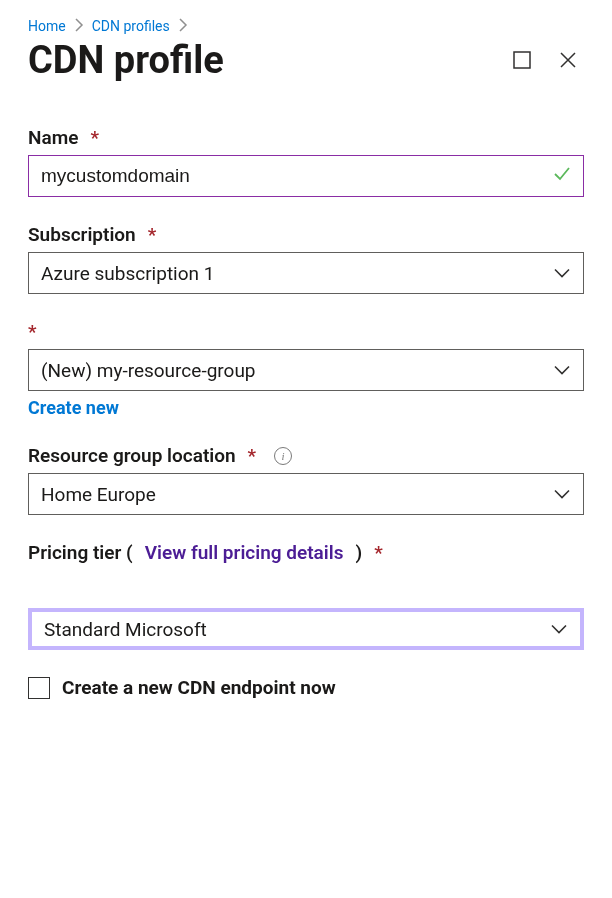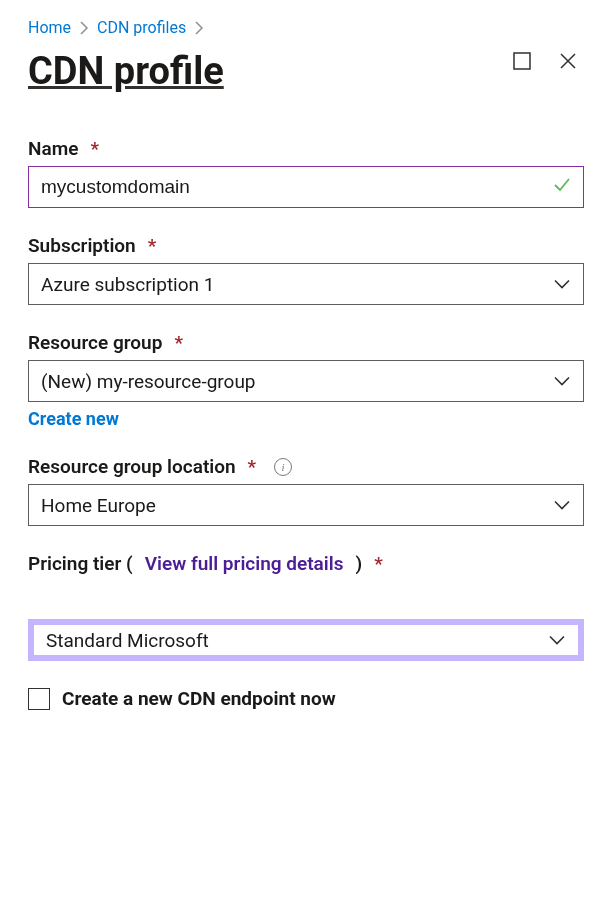--- a/index.html
+++ b/index.html
@@ -4,42 +4,41 @@
   <style>
     * { box-sizing: border-box; margin: 0; padding: 0; }
     body {
       font-family: "Segoe UI", -apple-system, BlinkMacSystemFont, Roboto, Arial, sans-serif;
       background: #ffffff;
       width: 612px;
       padding: 18px 28px;
       color: #323130;
     }
     .breadcrumb {
-      font-size: 16px;
-      margin-bottom: 12px;
-      display: flex;
-      align-items: center;
+      font-size: 14px;
+      margin-bottom: 4px;
+      display: flex;
+      align-items: flex-start;
       gap: 8px;
     }
     .breadcrumb a {
       color: #0078d4;
       text-decoration: none;
     }
     .breadcrumb .chev {
       color: #909090;
       font-size: 14px;
       display: inline-flex;
       align-items: center;
     }
     .title-row {
       display: flex;
-      align-items: flex-start;
+      align-items: center;
       justify-content: space-between;
       margin-bottom: 44px;
-      text-decoration: underline;
     }
     .page-title {
       font-size: 38px;
       font-weight: 700;
       color: #1b1a19;
     }
     .title-actions {
       display: flex;
       gap: 22px;
       align-items: center;
@@ -122,21 +121,21 @@
       padding: 0 44px 0 12px;
       font-size: 19px;
       color: #1b1a19;
       background: #fff;
       position: relative;
       display: flex;
       align-items: center;
       cursor: pointer;
     }
     .select.blue {
-      border: 6px solid #c4b5fd;
+      border: 4px solid #c4b5fd;
       margin-top: 44px;
     }
     .chevron-down {
       position: absolute;
       right: 12px;
       top: 50%;
       transform: translateY(-50%);
       color: #323130;
     }
     .create-new {
@@ -226,21 +225,20 @@
     <span class="chevron-down">
       <svg width="18" height="12" viewBox="0 0 18 12">
           <path d="M2 2 L9 9 L16 2" stroke="#323130" stroke-width="1.6" fill="none"></path>
         </svg>
     </span>
   </div>
 </div>
 
 <div class="field">
   <div class="field-label">
-    <span>Resource group</span>
     <span class="required">*</span>
   </div>
   <div class="select">
     <span>(New) my-resource-group</span>
     <span class="chevron-down">
       <svg width="18" height="12" viewBox="0 0 18 12">
           <path d="M2 2 L9 9 L16 2" stroke="#323130" stroke-width="1.6" fill="none"></path>
         </svg>
     </span>
   </div>

